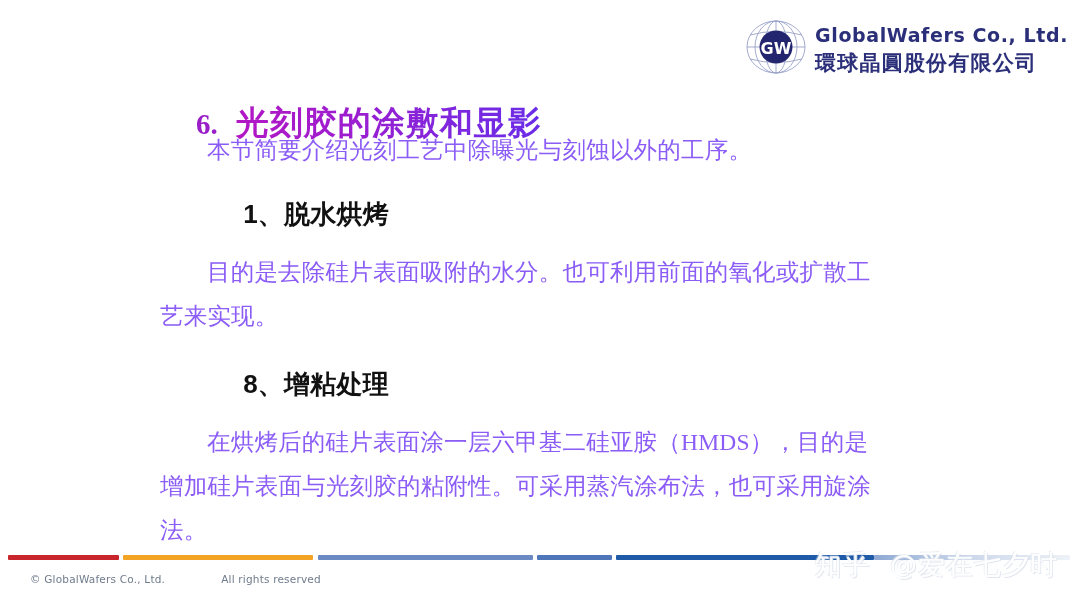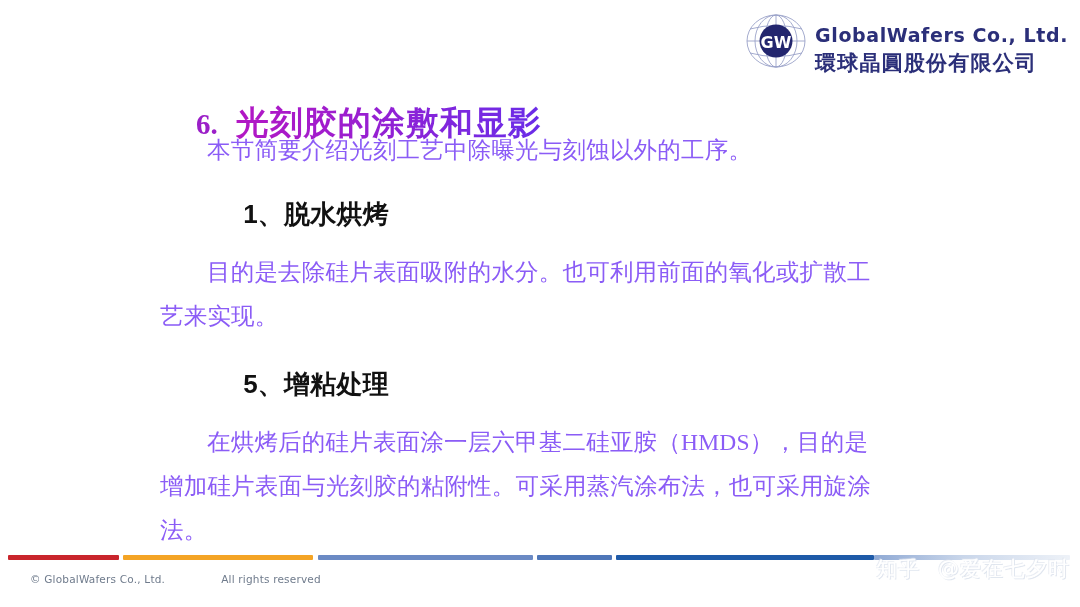--- a/index.html
+++ b/index.html
@@ -21,21 +21,21 @@
     inset: 0;
     background: #ffffff;
   }
 
   
   .logo-block {
     position: absolute;
     top: 6px;
     right: 12px;
     display: flex;
-    align-items: center;
+    align-items: flex-end;
     gap: 8px;
   }
   .logo-globe {
     width: 62px;
     height: 58px;
     flex: none;
     display: block;
   }
   .logo-text {
     display: flex;
@@ -155,24 +155,24 @@
     gap: 56px;
     font-family: "DejaVu Sans", sans-serif;
     font-size: 10.5px;
     color: #6f7b8c;
     letter-spacing: 0.2px;
   }
 
   
   .watermark {
     position: absolute;
-    right: 10px;
+    right: 22px;
     bottom: 24px;
     font-family: "DejaVu Sans", sans-serif;
-    font-size: 21px;
+    font-size: 27px;
     color: #ffffff;
     letter-spacing: 1px;
     text-shadow:
        0 0 1px rgba(255,255,255,0.9),
        1px 1px 0 rgba(215,222,234,0.85),
       -1px -1px 0 rgba(215,222,234,0.6);
     opacity: 0.96;
     white-space: nowrap;
     pointer-events: none;
   }
@@ -208,21 +208,21 @@
     <span class="title-text">光刻胶的涂敷和显影</span>
   </div>
 
   <div class="body-area">
     <div class="para">本节简要介绍光刻工艺中除曝光与刻蚀以外的工序。</div>
     <div class="gap-md"></div>
     <div class="para-heading">1、脱水烘烤</div>
     <div class="gap-sm"></div>
     <div class="para">目的是去除硅片表面吸附的水分。也可利用前面的氧化或扩散工艺来实现。</div>
     <div class="gap-lg"></div>
-    <div class="para-heading">5、增粘处理</div>
+    <div class="para-heading">8、增粘处理</div>
     <div class="gap-sm"></div>
     <div class="para">在烘烤后的硅片表面涂一层六甲基二硅亚胺（HMDS），目的是增加硅片表面与光刻胶的粘附性。可采用蒸汽涂布法，也可采用旋涂法。</div>
   </div>
 
   <div class="footer">
     <div class="bars">
       <span class="bar bar-red"></span>
       <span class="bar bar-amber"></span>
       <span class="bar bar-blue1"></span>
       <span class="bar bar-blue2"></span>

